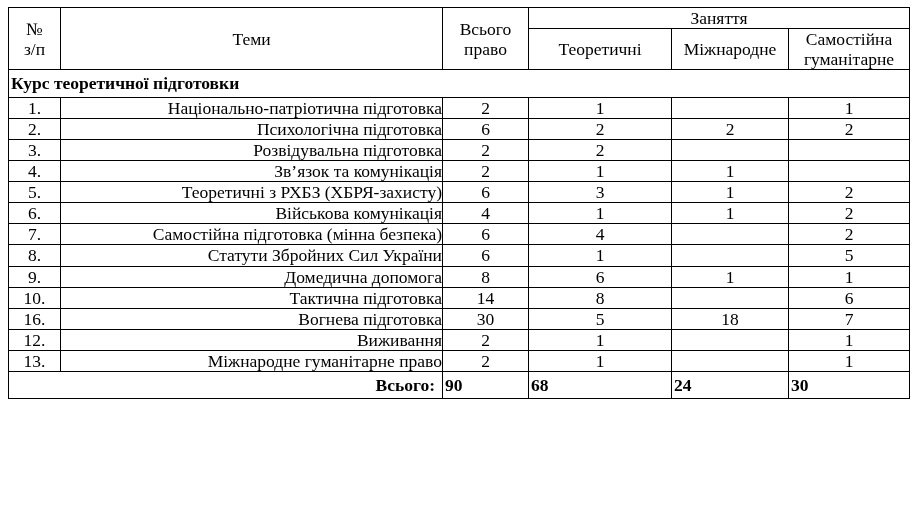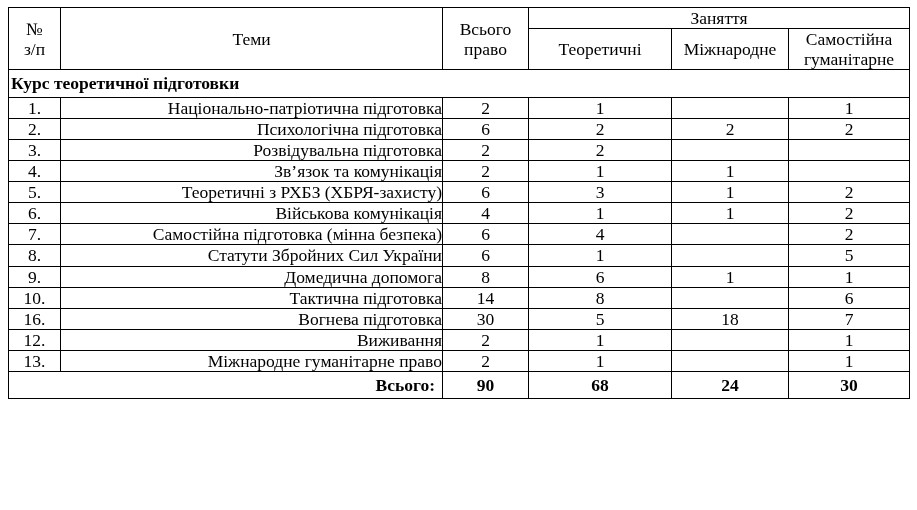--- a/index.html
+++ b/index.html
@@ -68,21 +68,21 @@
   }
   tr.total td {
     font-weight: bold;
     padding: 3px 2px;
   }
   tr.total td.label {
     text-align: right;
     padding-right: 7px;
   }
   tr.total td.val {
-    text-align: center;
+    text-align: left;
   }
 </style>
 </head>
 <body>
 
 <div class="page">
   <table class="curriculum">
     <colgroup>
       <col class="c-num">
       <col class="c-topic">

